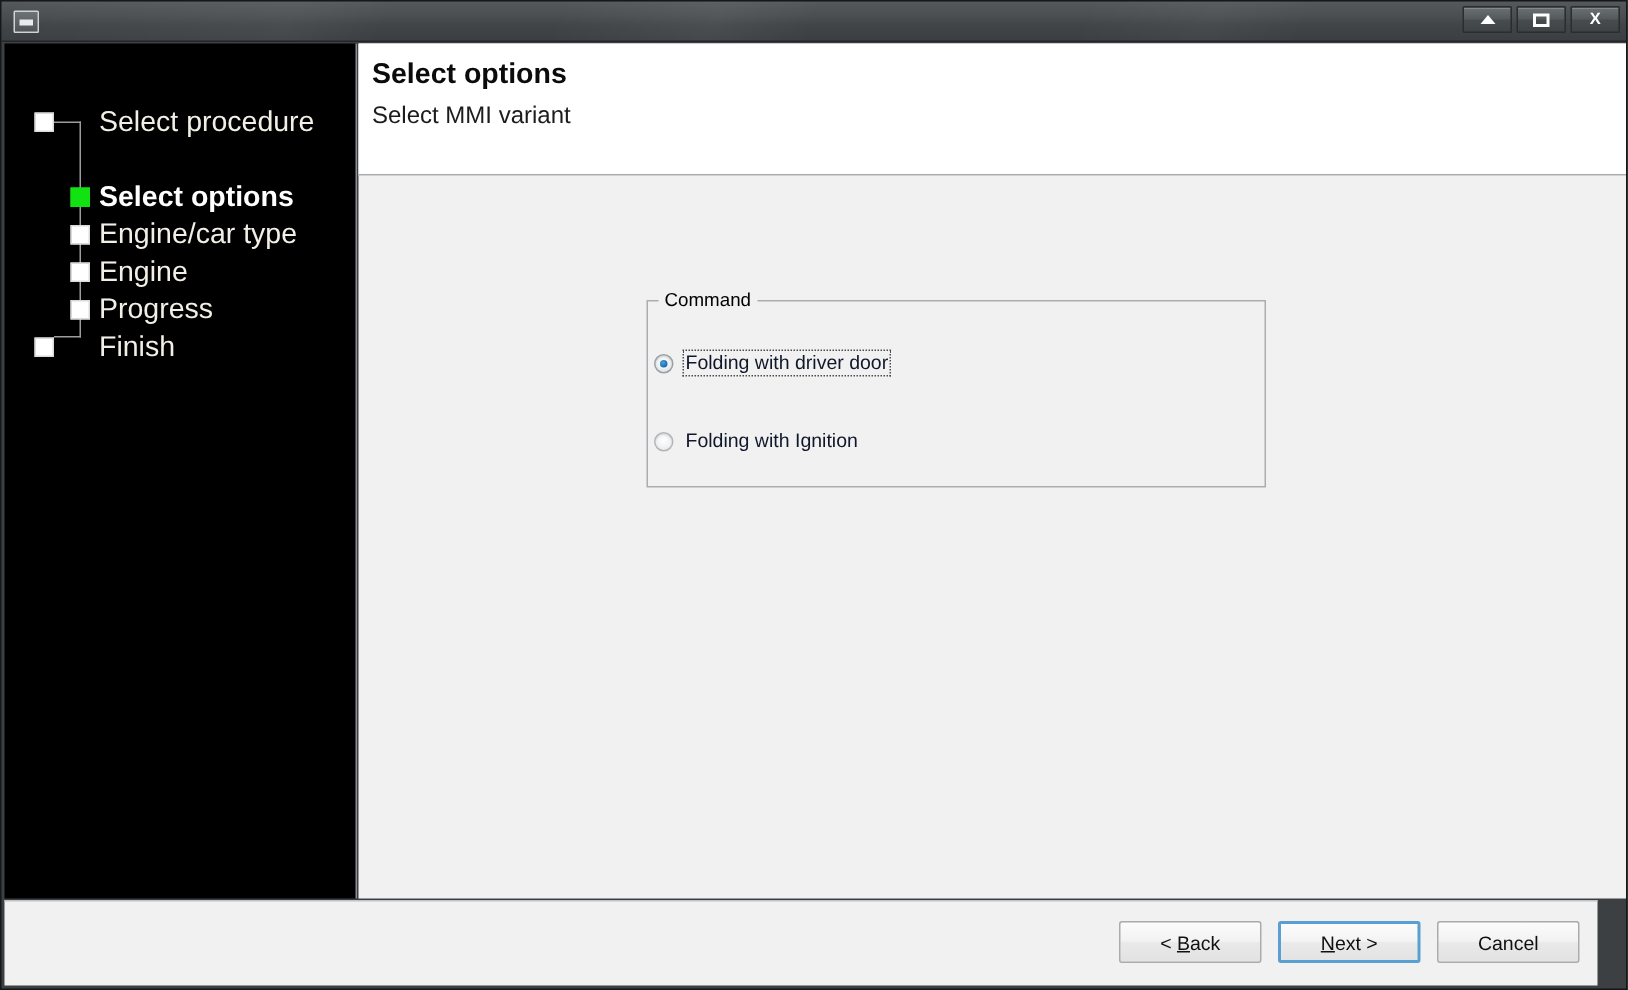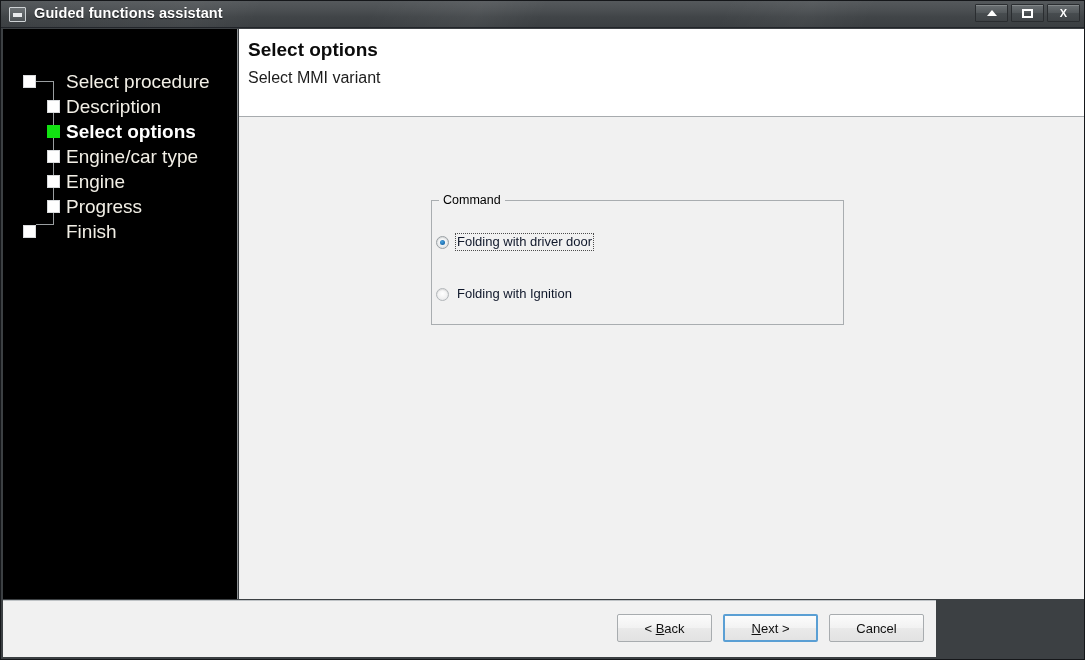--- a/index.html
+++ b/index.html
@@ -238,21 +238,21 @@
   }
   .radio-label.focus {
     border: 1px dotted #4c4c4c;
     padding: 0px 1px 1px 1px;
   }
 
   
   .footer {
     position: absolute;
     left: 2px; top: 599px;
-    width: 933px;
+    width: 1062px;
     height: 57px;
     background: #f1f1f1;
     border-top: 1px solid #bfc3c6;
     box-sizing: border-box;
   }
   .btnrow {
     position: absolute;
     right: 12px; top: 13px;
     display: flex;
     gap: 11px;
@@ -276,21 +276,20 @@
   }
   .btn u { text-decoration: underline; }
 </style>
 </head>
 <body>
 
 <div class="window">
 
   <div class="titlebar">
     <div class="title-icon"></div>
-    <div class="title-text">Guided functions assistant</div>
 
     <div class="winbtns">
       <div class="winbtn">
         <div class="glyph">
             <span class="tri-up"></span>
           </div>
       </div>
       <div class="winbtn">
         <div class="glyph">
             <span class="sq-max"></span>
@@ -306,24 +305,20 @@
 
     <div class="conn" style="left:33px; top:52px;  width:18px; height:1px;"></div>
     <div class="conn" style="left:50px; top:52px;  width:1px;  height:144px;"></div>
     <div class="conn" style="left:33px; top:195px; width:18px; height:1px;"></div>
 
     <div class="step" style="top:40px; width:235px;">
       <div class="step-box" style="left:20px; top:6px;"></div>
       <div class="step-label">Select procedure</div>
     </div>
 
-    <div class="step" style="top:65px; width:235px;">
-      <div class="step-box" style="left:44px; top:6px;"></div>
-      <div class="step-label">Description</div>
-    </div>
 
     <div class="step" style="top:90px; width:235px;">
       <div class="step-box green" style="left:44px; top:6px;"></div>
       <div class="step-label active">Select options</div>
     </div>
 
     <div class="step" style="top:115px; width:235px;">
       <div class="step-box" style="left:44px; top:6px;"></div>
       <div class="step-label">Engine/car type</div>
     </div>

